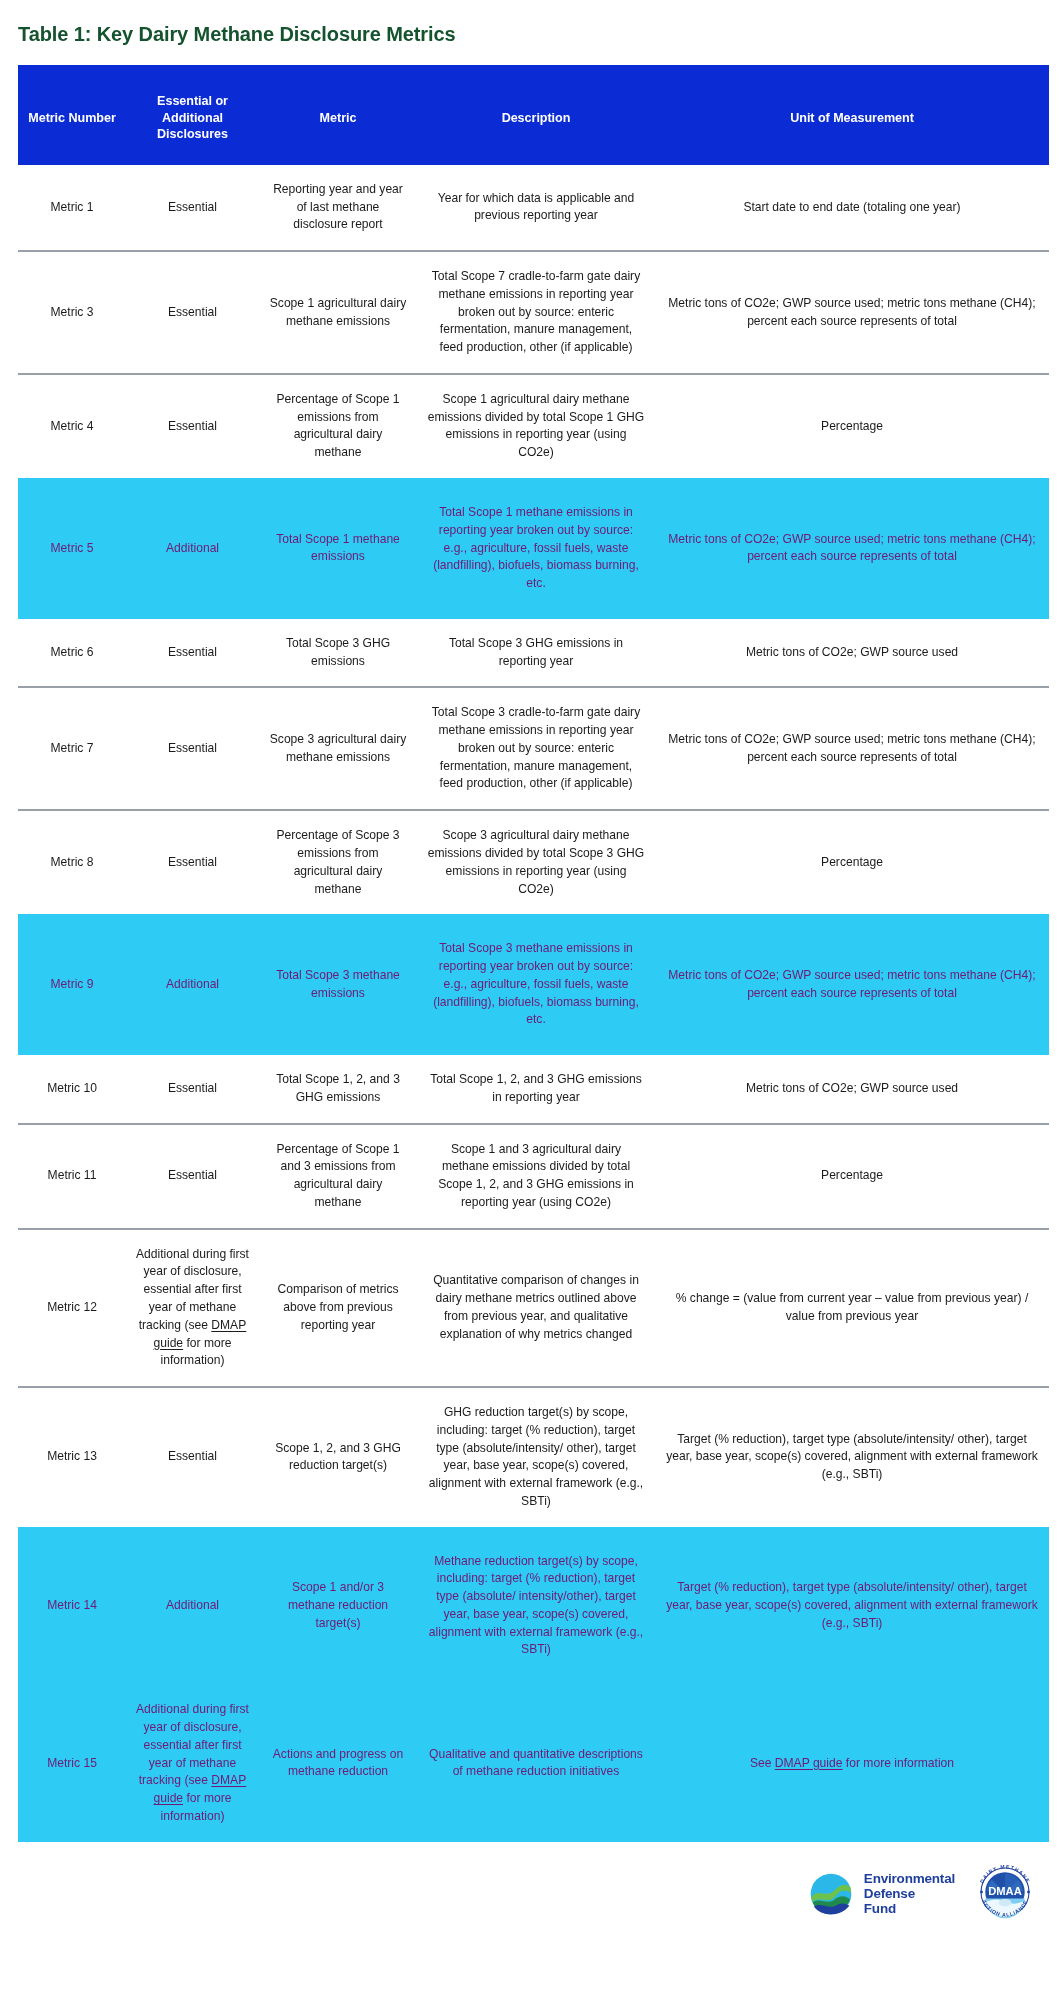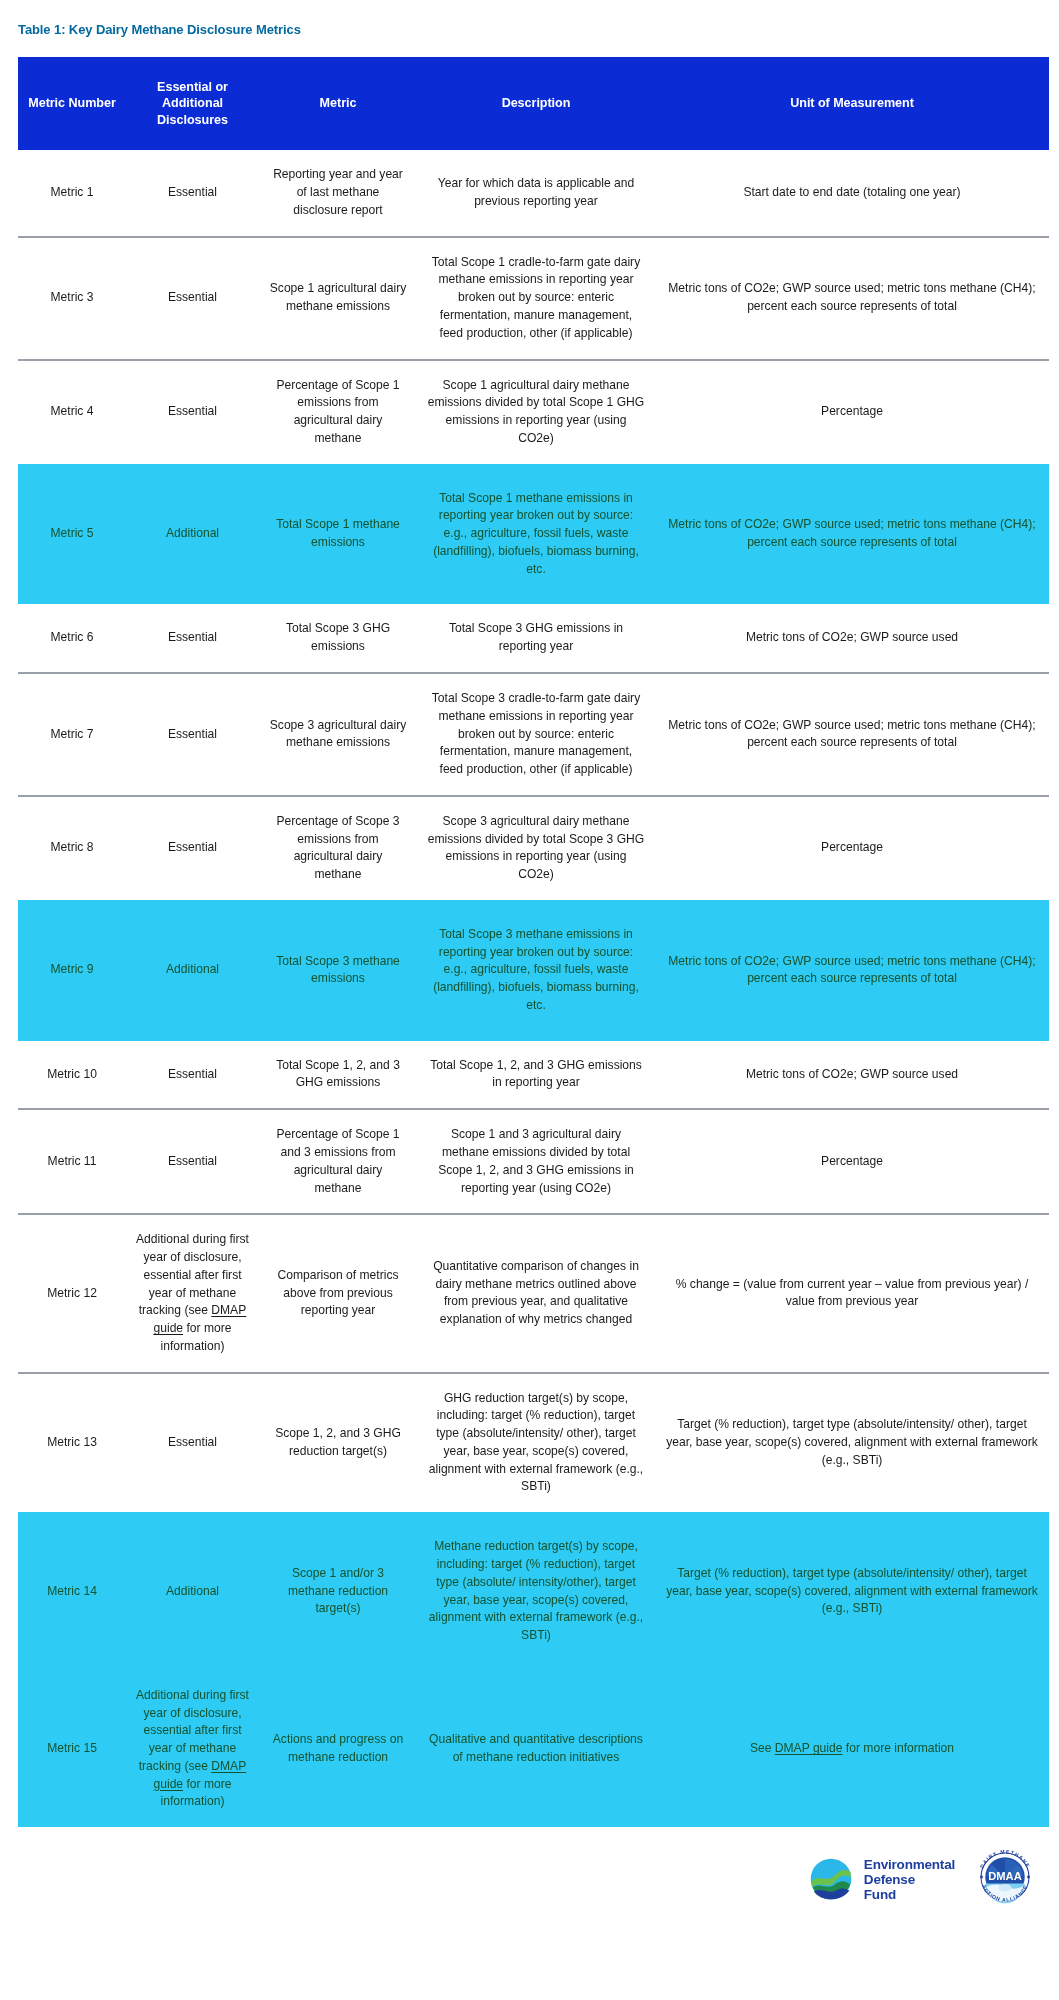--- a/index.html
+++ b/index.html
@@ -15,42 +15,42 @@
     color: #1a1a1a;
     position: relative;
   }
   .page {
     width: 1059px;
     min-height: 2000px;
     padding: 0;
     position: relative;
   }
   .table-title {
-    font-size: 13px;
+    font-size: 20px;
     font-weight: bold;
-    color: #0369a1;
+    color: #14532d;
     padding: 22px 0 0 18px;
     letter-spacing: -0.1px;
     line-height: 1.2;
   }
   .tbl {
     width: 1031px;
     margin: 19px 0 0 18px;
     border-collapse: collapse;
     table-layout: fixed;
   }
   .tbl thead th {
     background: #0b2bd4;
     color: #ffffff;
     font-size: 12.6px;
     font-weight: bold;
     line-height: 1.32;
     text-align: center;
     vertical-align: middle;
-    padding: 22px 6px 22px 6px;
+    padding: 28px 6px 22px 6px;
     border: none;
     letter-spacing: -0.05px;
   }
   .tbl thead tr { height: 72px; }
   .c0 { width: 108px; }
   .c1 { width: 133px; }
   .c2 { width: 158px; margin-top: 32px; }
   .c3 { width: 238px; }
   .c4 { width: 394px; }
 
@@ -64,21 +64,21 @@
     color: #1b1b1b;
   }
   .tbl tbody tr.sep > td {
     border-top: 2.2px solid #9aa0a8;
   }
   .tbl tbody tr.nosep > td {
     border-top: none;
   }
   .tbl tbody tr.hl > td {
     background: #2ecbf5;
-    color: #14532d;
+    color: #701a75;
   }
   .tbl tbody tr.hl.tall > td { padding-top: 26px; padding-bottom: 26px; }
   .cell-num { white-space: nowrap; }
   a.dmap {
     color: inherit;
     text-decoration: underline;
     text-underline-offset: 1.5px;
   }
 
   
@@ -145,21 +145,21 @@
         <td>Reporting year and year of last methane disclosure report</td>
         <td>Year for which data is applicable and previous reporting year</td>
         <td>Start date to end date (totaling one year)</td>
       </tr>
 
 
       <tr class="sep">
         <td class="cell-num">Metric 3</td>
         <td>Essential</td>
         <td>Scope 1 agricultural dairy methane emissions</td>
-        <td>Total Scope 1 cradle-to-farm gate dairy methane emissions in reporting year broken out by source: enteric fermentation, manure management, feed production, other (if applicable)</td>
+        <td>Total Scope 7 cradle-to-farm gate dairy methane emissions in reporting year broken out by source: enteric fermentation, manure management, feed production, other (if applicable)</td>
         <td>Metric tons of CO2e; GWP source used; metric tons methane (CH4); percent each source represents of total</td>
       </tr>
 
       <tr class="sep">
         <td class="cell-num">Metric 4</td>
         <td>Essential</td>
         <td>Percentage of Scope 1 emissions from agricultural dairy methane</td>
         <td>Scope 1 agricultural dairy methane emissions divided by total Scope 1 GHG emissions in reporting year (using CO2e)</td>
         <td>Percentage</td>
       </tr>

